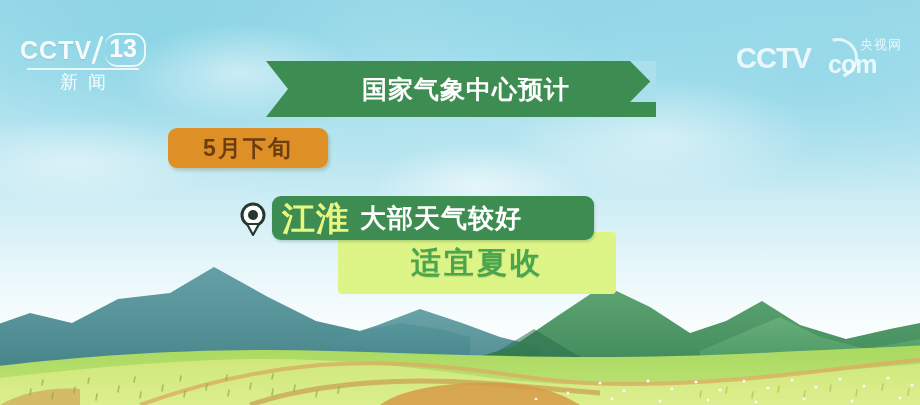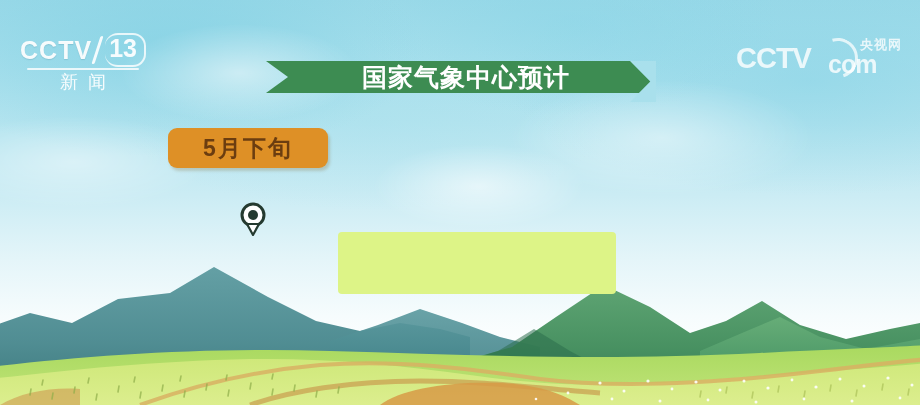--- a/index.html
+++ b/index.html
@@ -156,33 +156,33 @@
     font-size: 25px;
     font-weight: 700;
     letter-spacing: -1px;
     line-height: 1;
     color: rgba(255,255,255,0.80);
   }
   .wm-cn {
     position: absolute;
     right: 0; top: 0;
     font-size: 13px;
-    font-weight: 700;
+    font-weight: 400;
     letter-spacing: 1px;
     line-height: 1;
     color: rgba(255,255,255,0.78);
   }
 
   
   .ribbon {
     position: absolute;
     left: 266px;
     top: 61px;
     width: 390px;
-    height: 32px;
+    height: 56px;
     background: #3d8c52;
     color: #ffffff;
     display: flex;
     align-items: center;
     justify-content: center;
     -webkit-clip-path: polygon(0 0, 100% 0, 100% 100%, 0 100%, 22px 50%);
     clip-path: polygon(0 0, 100% 0, 100% 100%, 0 100%, 22px 50%);
     filter: drop-shadow(1px 2px 2px rgba(40,90,60,0.25));
   }
   .ribbon-inner {
@@ -436,24 +436,29 @@
   <div class="ribbon">
     <span class="ribbon-inner">国家气象中心预计</span>
   </div>
   <div class="ribbon-notch-right"></div>
 
   <div class="date-badge">
     <span>5月下旬</span>
   </div>
 
   <div class="pale-band"></div>
+  <div class="pale-band-text">适宜夏收</div>
 
   <div class="pin">
     <svg width="26" height="34" viewBox="0 0 26 34" xmlns="http://www.w3.org/2000/svg">
       <circle cx="13" cy="13" r="11.5" fill="#ffffff"></circle>
       <circle cx="13" cy="13" r="11" fill="none" stroke="#243a30" stroke-width="3"></circle>
       <circle cx="13" cy="13" r="5" fill="#243a30"></circle>
       <path d="M 7,22 L 13,33 L 19,22 Z" fill="#ffffff" stroke="#243a30" stroke-width="2.2" stroke-linejoin="round"></path>
     </svg>
   </div>
 
+  <div class="region-pill">
+    <span class="region-name">江淮</span>
+    <span class="region-desc">大部天气较好</span>
+  </div>
 
 </div>
 
 </body></html>

